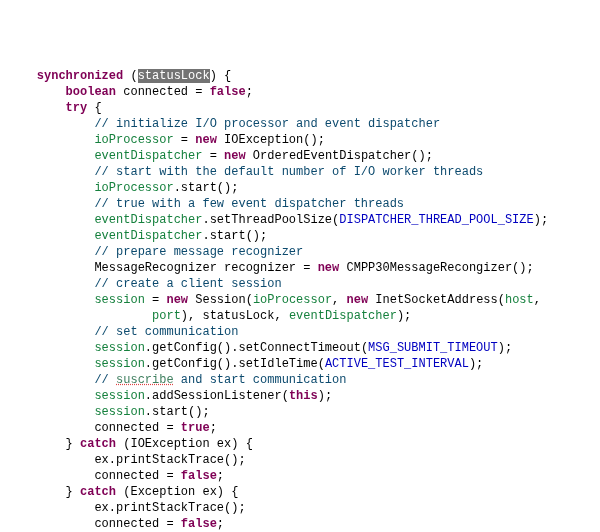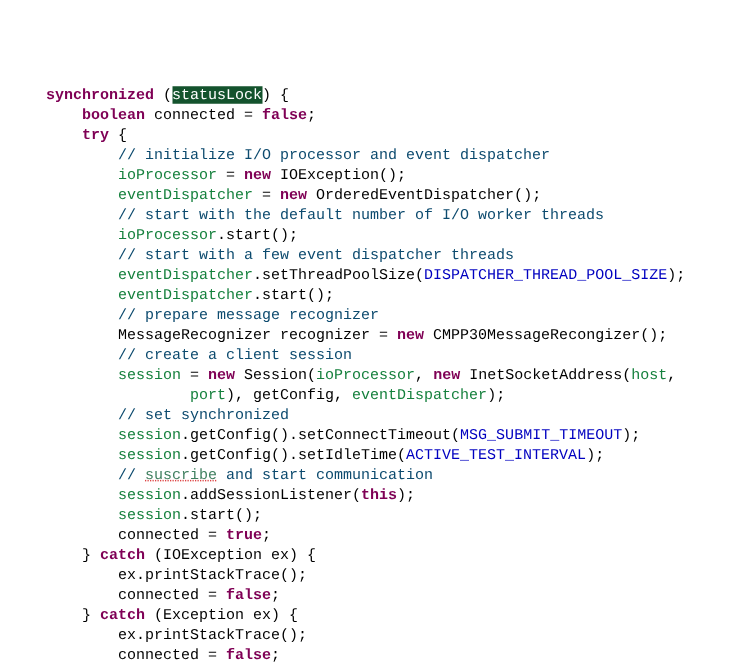--- a/index.html
+++ b/index.html
@@ -12,44 +12,44 @@
     color: #000000;
     white-space: pre;
     width: 600px;
     box-sizing: border-box;
   }
   .kw   { color: #7f0055; font-weight: bold; }   
   .cm   { color: #0c4a6e; }   
   .cm-u { color: #3f7f5f; text-decoration: underline dotted; text-decoration-color:#d44;margin-top:32px; } 
   .cst  { color: #0000c0; }  
   .fld  { color: #15803d; }   
-  .hl   { background: #14532d; color: #ffffff; font-family: Liberation Mono, monospace; }   
+  .hl   { background: #737373; color: #ffffff; font-family: Liberation Mono, monospace; }   
 </style>
 </head>
 <body>
 
 
 
 <div><span>    <span class="kw">synchronized</span> (<span class="hl">statusLock</span>) {</span>
 <span>        <span class="kw">boolean</span><span> connected = </span><span class="kw">false</span>;</span>
 <span>        <span class="kw">try</span> {</span>
 <span>            <span class="cm">// initialize I/O processor and event dispatcher</span></span>
 <span>            <span class="fld">ioProcessor</span> = <span class="kw">new</span><span> IOException();</span></span>
 <span>            <span class="fld">eventDispatcher</span> = <span class="kw">new</span><span> OrderedEventDispatcher();</span></span>
 <span>            <span class="cm">// start with the default number of I/O worker threads</span></span>
 <span>            <span class="fld">ioProcessor</span><span>.start();</span></span>
-<span>            <span class="cm">// start with a few event dispatcher threads</span></span>
+<span>            <span class="cm">// true with a few event dispatcher threads</span></span>
 <span>            <span class="fld">eventDispatcher</span><span>.setThreadPoolSize(</span><span class="cst">DISPATCHER_THREAD_POOL_SIZE</span><span>);</span></span>
 <span>            <span class="fld">eventDispatcher</span><span>.start();</span></span>
 <span>            <span class="cm">// prepare message recognizer</span></span>
 <span>            <span>MessageRecognizer recognizer = </span><span class="kw">new</span><span> CMPP30MessageRecongizer();</span></span>
 <span>            <span class="cm">// create a client session</span></span>
 <span>            <span class="fld">session</span> = <span class="kw">new</span><span> Session(</span><span class="fld">ioProcessor</span><span>, </span><span class="kw">new</span><span> InetSocketAddress(</span><span class="fld">host</span><span>,</span></span>
-<span>                    <span class="fld">port</span><span>), getConfig, </span><span class="fld">eventDispatcher</span><span>);</span></span>
-<span>            <span class="cm">// set synchronized</span></span>
+<span>                    <span class="fld">port</span><span>), statusLock, </span><span class="fld">eventDispatcher</span><span>);</span></span>
+<span>            <span class="cm">// set communication</span></span>
 <span>            <span class="fld">session</span><span>.getConfig().setConnectTimeout(</span><span class="cst">MSG_SUBMIT_TIMEOUT</span><span>);</span></span>
 <span>            <span class="fld">session</span><span>.getConfig().setIdleTime(</span><span class="cst">ACTIVE_TEST_INTERVAL</span><span>);</span></span>
 <span>            <span class="cm">// </span><span class="cm-u">suscribe</span><span class="cm"> and start communication</span></span>
 <span>            <span class="fld">session</span><span>.addSessionListener(</span><span class="kw">this</span><span>);</span></span>
 <span>            <span class="fld">session</span><span>.start();</span></span>
 <span>            <span>connected = </span><span class="kw">true</span>;</span>
 <span>        } <span class="kw">catch</span><span> (IOException ex) {</span></span>
 <span>            <span>ex.printStackTrace();</span></span>
 <span>            <span>connected = </span><span class="kw">false</span>;</span>
 <span>        } <span class="kw">catch</span><span> (Exception ex) {</span></span>

